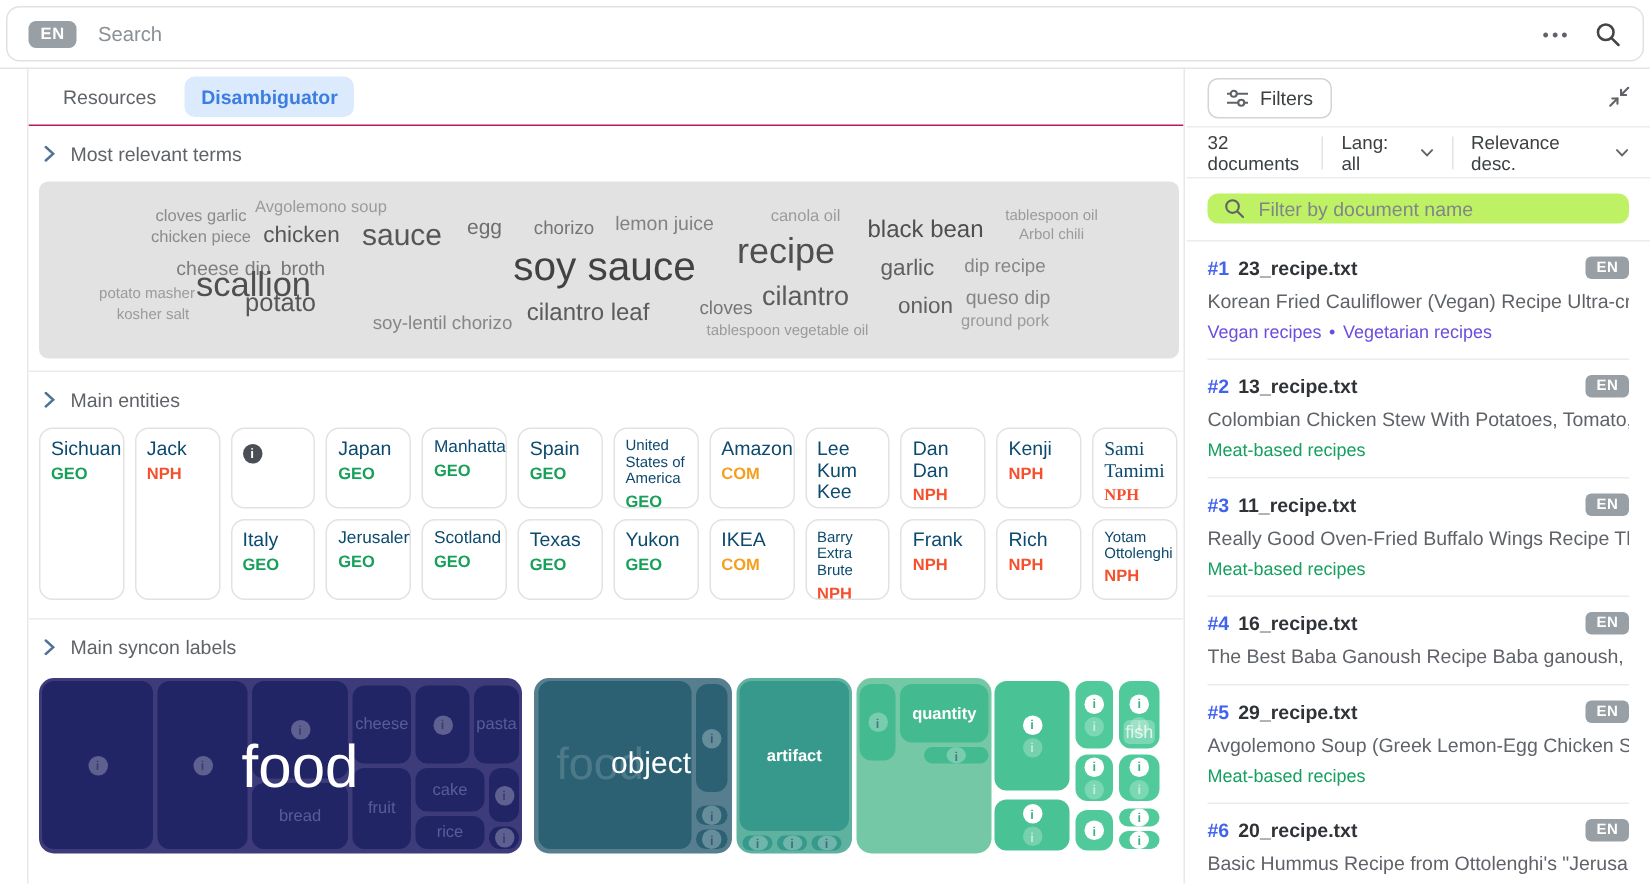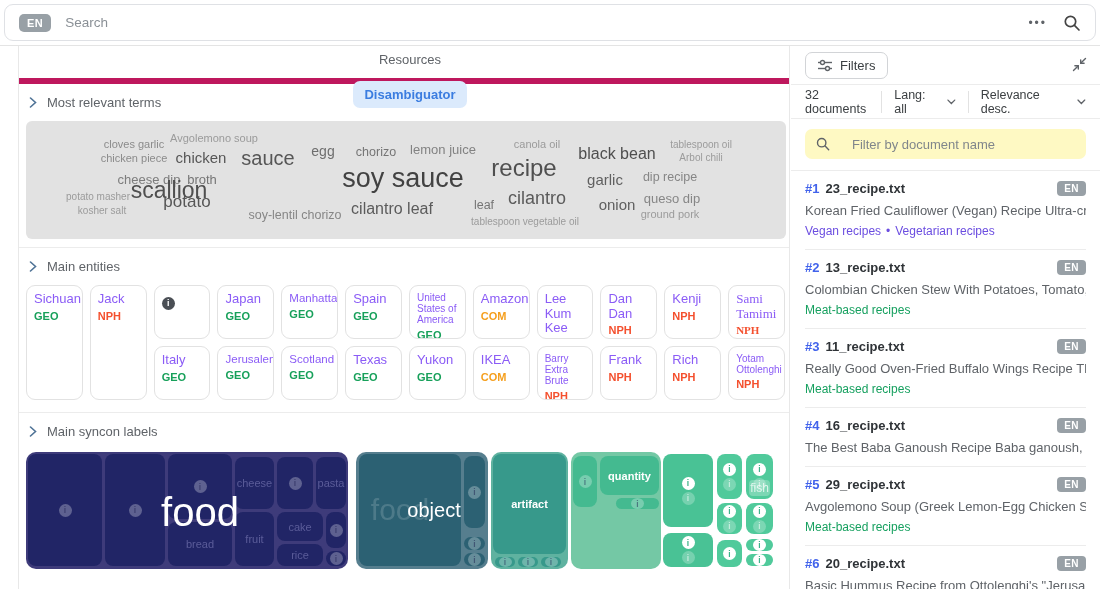--- a/index.html
+++ b/index.html
@@ -19,41 +19,41 @@
   .ellipsis { color:#5f6368; font-size:12px; letter-spacing:2px; cursor:pointer; }
 
   
   .main { position:absolute; top:45px; bottom:0; left:0; right:0; border-top:1px solid #e4e4e4; }
   .left-panel { position:absolute; left:18px; width:772px; top:0; bottom:0;
     border-left:1px solid #e8e8e8; border-right:1px solid #e8e8e8; overflow:hidden; }
   .right-panel { position:absolute; left:791px; right:0; top:0; bottom:0; overflow:hidden; }
 
   
   .tabs-row { height:38px; display:flex; align-items:center; gap:8px; padding-left:12px;
-    border-bottom:6px solid #be185d;flex-direction:column; }
+    border-bottom:1px solid #be185d; }
   .tab { font-size:13px; color:#5f6368; padding:6px 11px; border-radius:7px; cursor:pointer; }
   .tab.active { background:#dbeafc; color:#3b7de0; font-weight:700; }
 
   
   .section { border-bottom:1px solid #ececec; padding-bottom:8px; }
   .section:last-child { border-bottom:none; }
   .section-header { display:flex; align-items:center; gap:10px; padding:11px 10px 9px 10px;
     font-size:13px; color:#5f6368; cursor:pointer; }
 
   
   .word-cloud { position:relative; margin:2px 3px 0 7px; height:118px; background:#e2e2e2;
     border-radius:6px; overflow:hidden; }
   .wc-term { position:absolute; transform:translate(-50%,-50%); white-space:nowrap; cursor:pointer; }
 
   
   .entity-grid { display:grid; grid-template-columns:repeat(12,1fr); grid-template-rows:54px 54px;
     gap:7px; margin:2px 4px 4px 7px; }
   .entity-card { background:#fff; border:1px solid #e2e2e2; border-radius:9px; padding:6px 7px;
     overflow:hidden; cursor:pointer; }
-  .entity-name { font-size:13px; line-height:1.12; color:#8b5cf6; }
+  .entity-name { font-size:13px; line-height:1.12; color:#0c4a6e; }
   .entity-card.sm .entity-name { font-size:11.5px; }
   .entity-card.xs .entity-name { font-size:10px; }
   .entity-type { font-size:11px; font-weight:700; margin-top:3px; }
   .info-dot { display:inline-flex; align-items:center; justify-content:center;
     width:13px; height:13px; border-radius:50%; background:#4a4f55; color:#fff;
     font-size:9px; font-weight:700; font-style:normal; }
 
   
   .treemap { position:relative; margin:4px 0 0 7px; width:750px; height:118px; }
   .tm-group { position:absolute; top:0; height:117px; border-radius:10px; }
@@ -78,22 +78,22 @@
   .filters-btn { display:flex; align-items:center; gap:8px; background:#fff;
     border:1px solid #d2d4d7; border-radius:7px; padding:5px 12px; font-size:13px;
     color:#3c4043; cursor:pointer; font-family:inherit; }
   .collapse-btn { position:absolute; right:13px; top:11px; cursor:pointer; background:none; border:none; }
   .rp-stats { height:34px; display:flex; align-items:center; padding:0 14px;
     border-bottom:1px solid #ececec; font-size:12.5px; color:#3c4043; }
   .vdiv { width:1px; height:22px; background:#e2e2e2; margin:0 12px; }
   .vdiv.pushed { margin-left:auto; }
   .dropdown { display:flex; align-items:center; gap:7px; cursor:pointer; }
   .rp-filter-wrap { padding:10px 14px 11px; border-bottom:1px solid #ececec; }
-  .rp-filter { height:30px; background:#fef9c3; border-radius:7px; display:flex;
-    align-items:center; gap:22px; padding:0 11px; }
+  .rp-filter { height:20px; background:#bef264; border-radius:7px; display:flex;
+    align-items:center; gap:9px; padding:0 11px; }
   .rp-filter input { flex:1; background:transparent; border:none; outline:none;
     font-size:13px; color:#3c4043; font-family:inherit; }
   .rp-filter input::placeholder { color:#80868b; }
   .doc-list { padding:0 14px; }
   .doc-item { padding:10px 0 11px; border-bottom:1px solid #ececec; }
   .doc-head { display:flex; align-items:center; font-size:13px; font-weight:700; cursor:pointer; }
   .doc-rank { color:#4263eb; margin-right:6px; }
   .doc-name { color:#2f3337; }
   .doc-badge { margin-left:auto; background:#98a0a6; color:#fff; font-size:10px; font-weight:700;
     padding:2px 7px; border-radius:4px; letter-spacing:.4px; }
@@ -153,21 +153,21 @@
           <span class="wc-term" style="left: 123px; top: 58px; font-size: 13px; color: rgb(125, 125, 125);">cheese dip</span>
           <span class="wc-term" style="left: 176px; top: 58px; font-size: 13px; color: rgb(117, 117, 117);">broth</span>
           <span class="wc-term" style="left: 579px; top: 58px; font-size: 15px; color: rgb(96, 96, 96); font-weight: 500;">garlic</span>
           <span class="wc-term" style="left: 644px; top: 56px; font-size: 12.5px; color: rgb(134, 134, 134);">dip recipe</span>
           <span class="wc-term" style="left: 143px; top: 69px; font-size: 23px; color: rgb(79, 79, 79); font-weight: 500;">scallion</span>
           <span class="wc-term" style="left: 377px; top: 57px; font-size: 27px; color: rgb(66, 66, 66); font-weight: 400;">soy sauce</span>
           <span class="wc-term" style="left: 72px; top: 75px; font-size: 10px; color: rgb(155, 155, 155);">potato masher</span>
           <span class="wc-term" style="left: 76px; top: 89px; font-size: 10px; color: rgb(155, 155, 155);">kosher salt</span>
           <span class="wc-term" style="left: 161px; top: 81px; font-size: 17px; color: rgb(86, 86, 86); font-weight: 500;">potato</span>
           <span class="wc-term" style="left: 511px; top: 77px; font-size: 18px; color: rgb(91, 91, 91); font-weight: 500;">cilantro</span>
-          <span class="wc-term" style="left: 458px; top: 84px; font-size: 12.5px; color: rgb(117, 117, 117);">leaf</span>
+          <span class="wc-term" style="left: 458px; top: 84px; font-size: 12.5px; color: rgb(117, 117, 117);">cloves</span>
           <span class="wc-term" style="left: 591px; top: 83px; font-size: 15px; color: rgb(96, 96, 96); font-weight: 500;">onion</span>
           <span class="wc-term" style="left: 646px; top: 77px; font-size: 13px; color: rgb(134, 134, 134);">queso dip</span>
           <span class="wc-term" style="left: 269px; top: 94px; font-size: 12.5px; color: rgb(134, 134, 134);">soy-lentil chorizo</span>
           <span class="wc-term" style="left: 366px; top: 88px; font-size: 16px; color: rgb(91, 91, 91); font-weight: 500;">cilantro leaf</span>
           <span class="wc-term" style="left: 499px; top: 100px; font-size: 10px; color: rgb(155, 155, 155);">tablespoon vegetable oil</span>
           <span class="wc-term" style="left: 644px; top: 93px; font-size: 11px; color: rgb(155, 155, 155);">ground pork</span>
         </div>
     </div>
 
     <div class="section">

